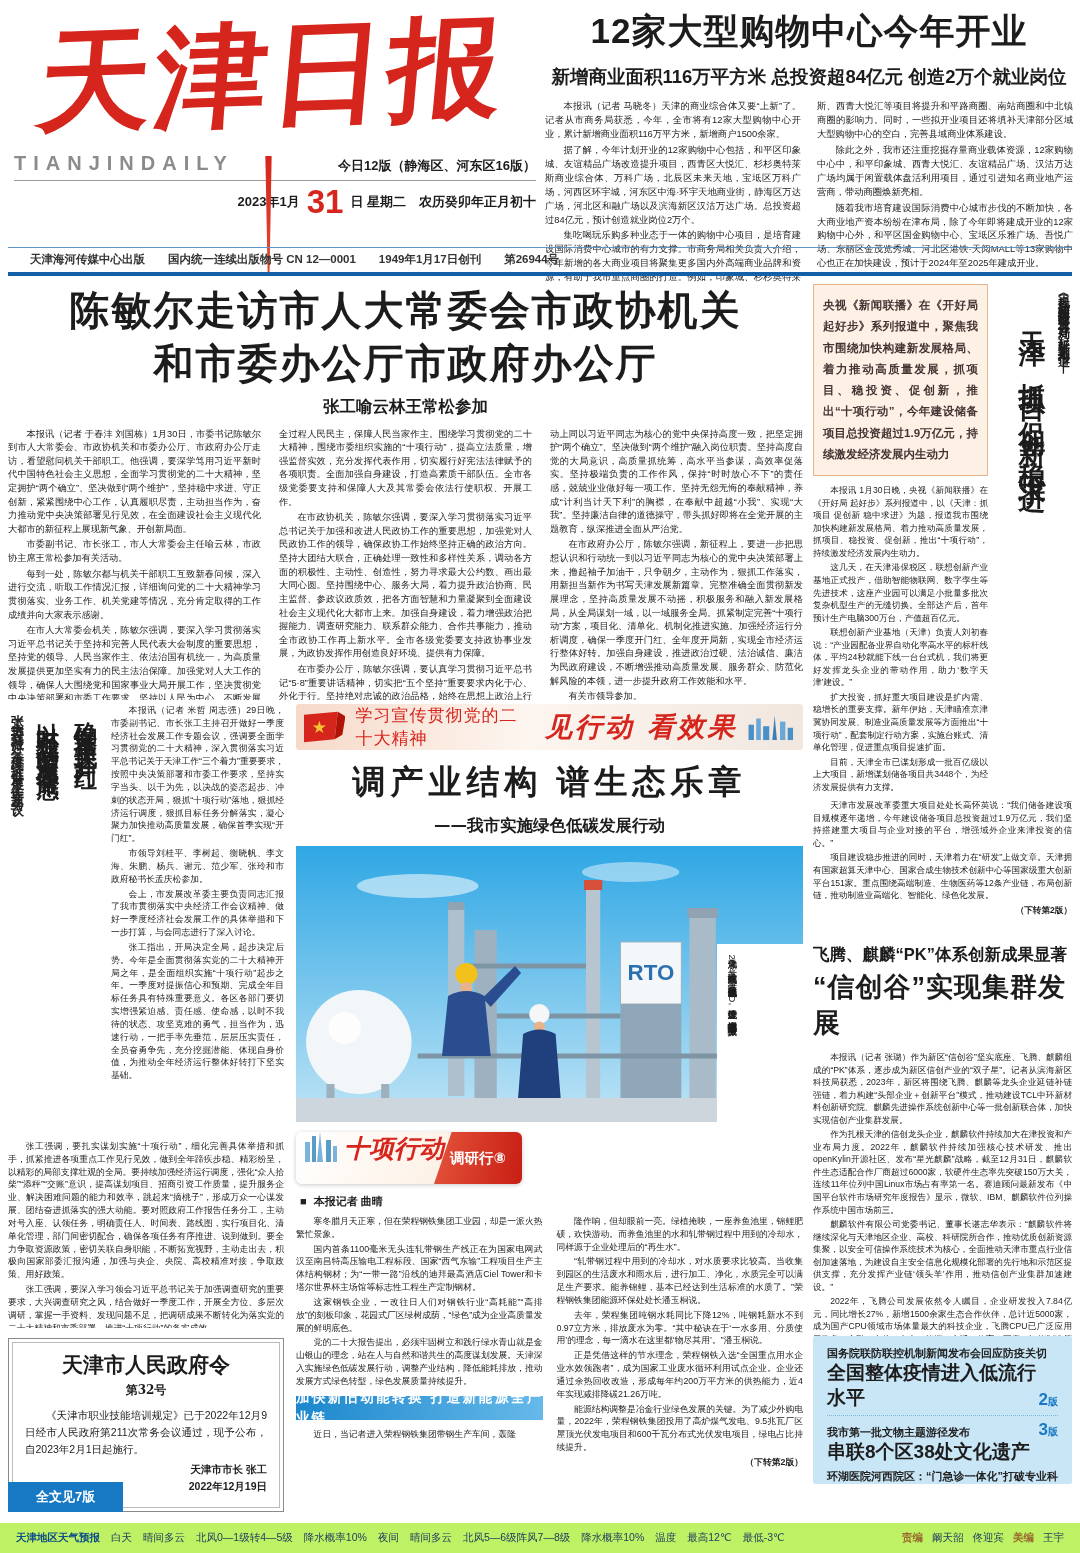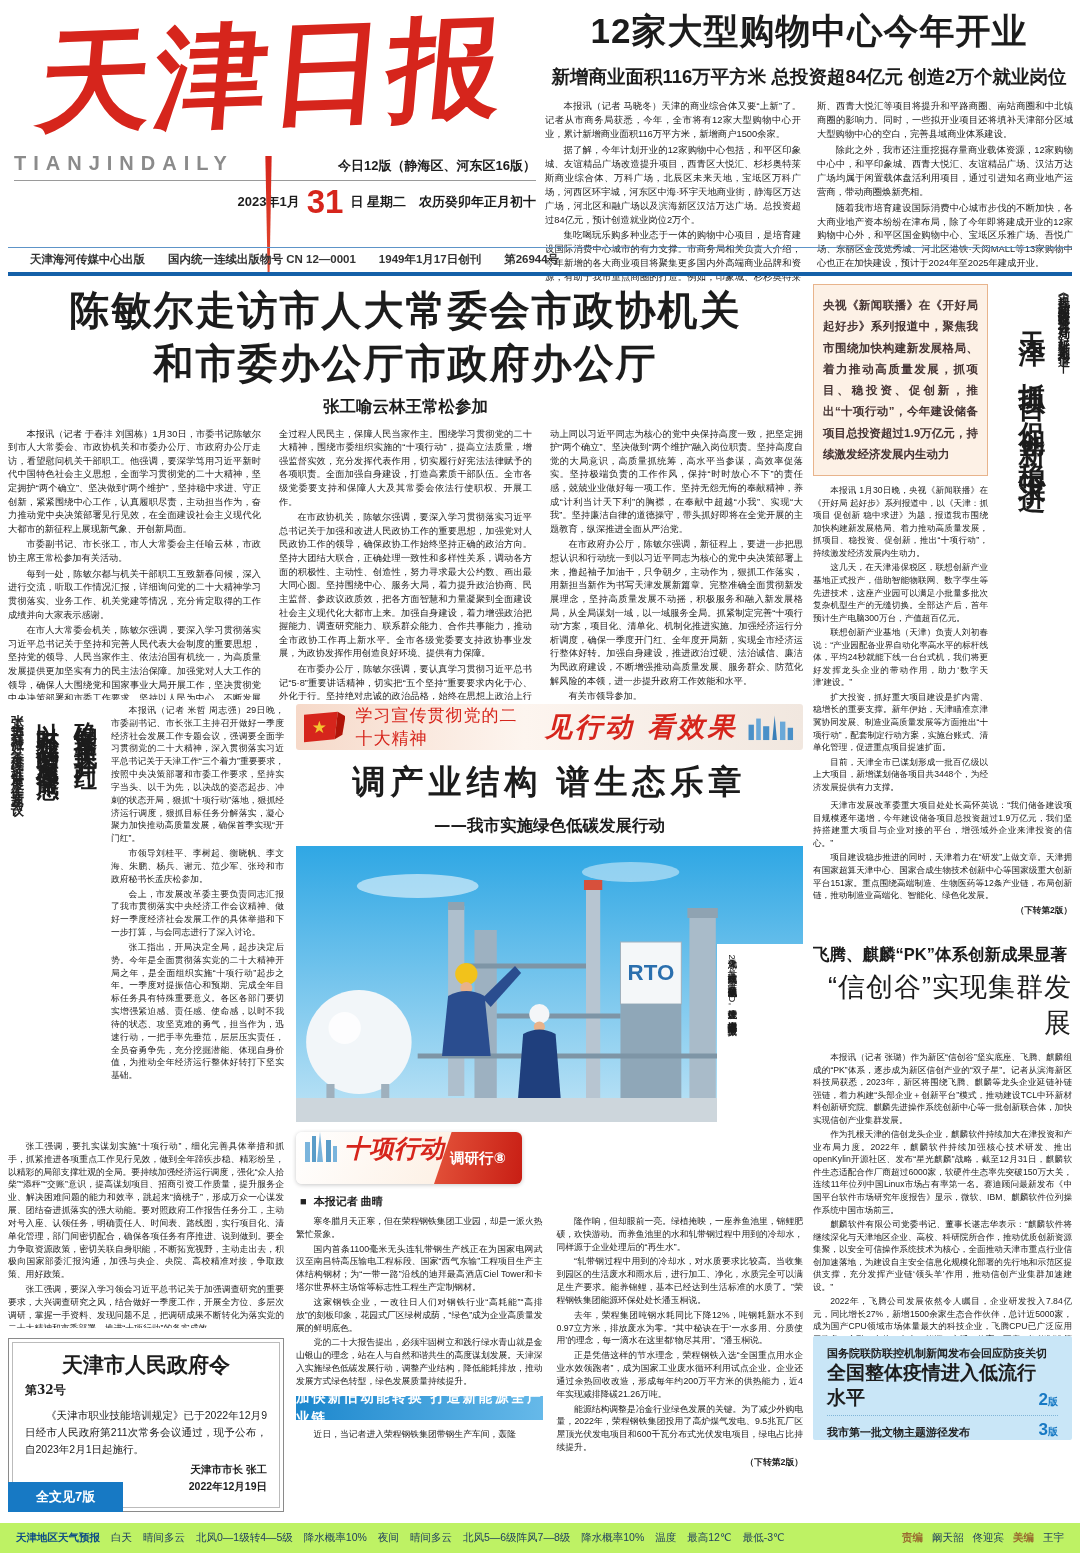--- a/index.html
+++ b/index.html
@@ -50,21 +50,21 @@
   .vline { writing-mode:vertical-rl; }
   .eco-sub { font-size:13px; font-weight:bold; letter-spacing:4px; color:#222; }
   .eco-t { font-size:23px; font-weight:bold; letter-spacing:5px; }
   .smallbody { font-size:8.8px; line-height:1.46; text-align:justify; }
   .eco-narrow { flex:1; min-width:0; overflow:hidden; }
   .eco-wide { margin-top:6px; height:188px; overflow:hidden; }
 
   .gov { position:relative; border:1px solid #8a8a8a; box-shadow:inset 0 0 0 3px #fff,inset 0 0 0 4px #bbb;
           margin-top:10px; padding:12px 16px 16px; }
   .gov .t { text-align:center; font-size:21px; font-weight:bold; margin:0 0 3px; }
-  .gov .num { text-align:left; font-size:12px; font-weight:bold; margin:0 0 8px; font-family:"DejaVu Serif",serif; }
+  .gov .num { text-align:center; font-size:12px; font-weight:bold; margin:0 0 8px; font-family:"DejaVu Serif",serif; }
   .gov .body { font-size:10.5px; line-height:1.6; text-align:justify; }
   .gov .sig { text-align:right; font-size:10.5px; font-weight:bold; line-height:1.6; margin-top:4px; }
   .gov .btn { position:absolute; left:-1px; bottom:-1px; background:#1779c4; color:#fff;
           font-weight:bold; font-size:13px; padding:6px 28px; }
 
   
   .banner { position:relative; height:46px; border-radius:3px; overflow:hidden; display:flex; align-items:center;
           gap:10px; padding:0 8px; background:linear-gradient(90deg,#f6d9c9,#fdf5ef 45%,#f1e7df); }
   .banner .t1 { color:#d6251c; font-weight:normal; font-size:17px; letter-spacing:1px; }
   .banner .t2 { color:#d6251c; font-weight:bold; font-size:27px; font-style:italic;
@@ -102,23 +102,23 @@
           line-height:1.85; color:#433; text-align:justify; }
   .railbody { font-size:8.6px; line-height:1.46; text-align:justify; }
   .tv-body { margin-top:8px; }
   .tv-vert { flex:0 0 76px; display:flex; gap:5px; justify-content:flex-end; }
   .tv-title { writing-mode:vertical-rl; font-size:27px; font-weight:bold; letter-spacing:8px; padding-top:26px; }
   .tv-kicker { writing-mode:vertical-rl; font-size:12px; font-weight:bold; letter-spacing:2.5px; }
   .tv-tail { margin-top:4px; }
 
   .xin { height:400px; overflow:hidden; }
   .xin .k { font-size:16.5px; font-weight:bold; margin:8px 0 3px; }
-  .xin .h { font-size:27px; font-weight:normal; letter-spacing:1px; margin:0 0 10px;text-align:right; }
-
-  .digest { background:#c9e6f7; border-radius:2px; padding:10px 14px 8px; height:104px; overflow:hidden; box-sizing:border-box; }
+  .xin .h { font-size:27px; font-weight:bold; letter-spacing:1px; margin:0 0 10px; }
+
+  .digest { background:#c9e6f7; border-radius:2px; padding:10px 14px 8px; height:148px; overflow:hidden; box-sizing:border-box; }
   .dg-k { font-size:11px; font-weight:bold; color:#222; }
   .dg-h { font-size:19px; font-weight:bold; line-height:1.3; }
   .dg-row { display:flex; align-items:flex-end; justify-content:space-between; }
   .dg-pg { color:#1779c4; font-weight:bold; font-size:17px; white-space:nowrap; }
   .dg-pg .sm { font-size:10px; }
   .dg-sep { border-top:1px dotted #7fb5d8; margin:5px 0 4px; }
 
   
   .weather { position:absolute; left:0; right:0; bottom:0; height:30px; background:#bef264;
           display:flex; align-items:center; gap:11px; padding:0 16px; font-size:10.5px; color:#23415f; }

